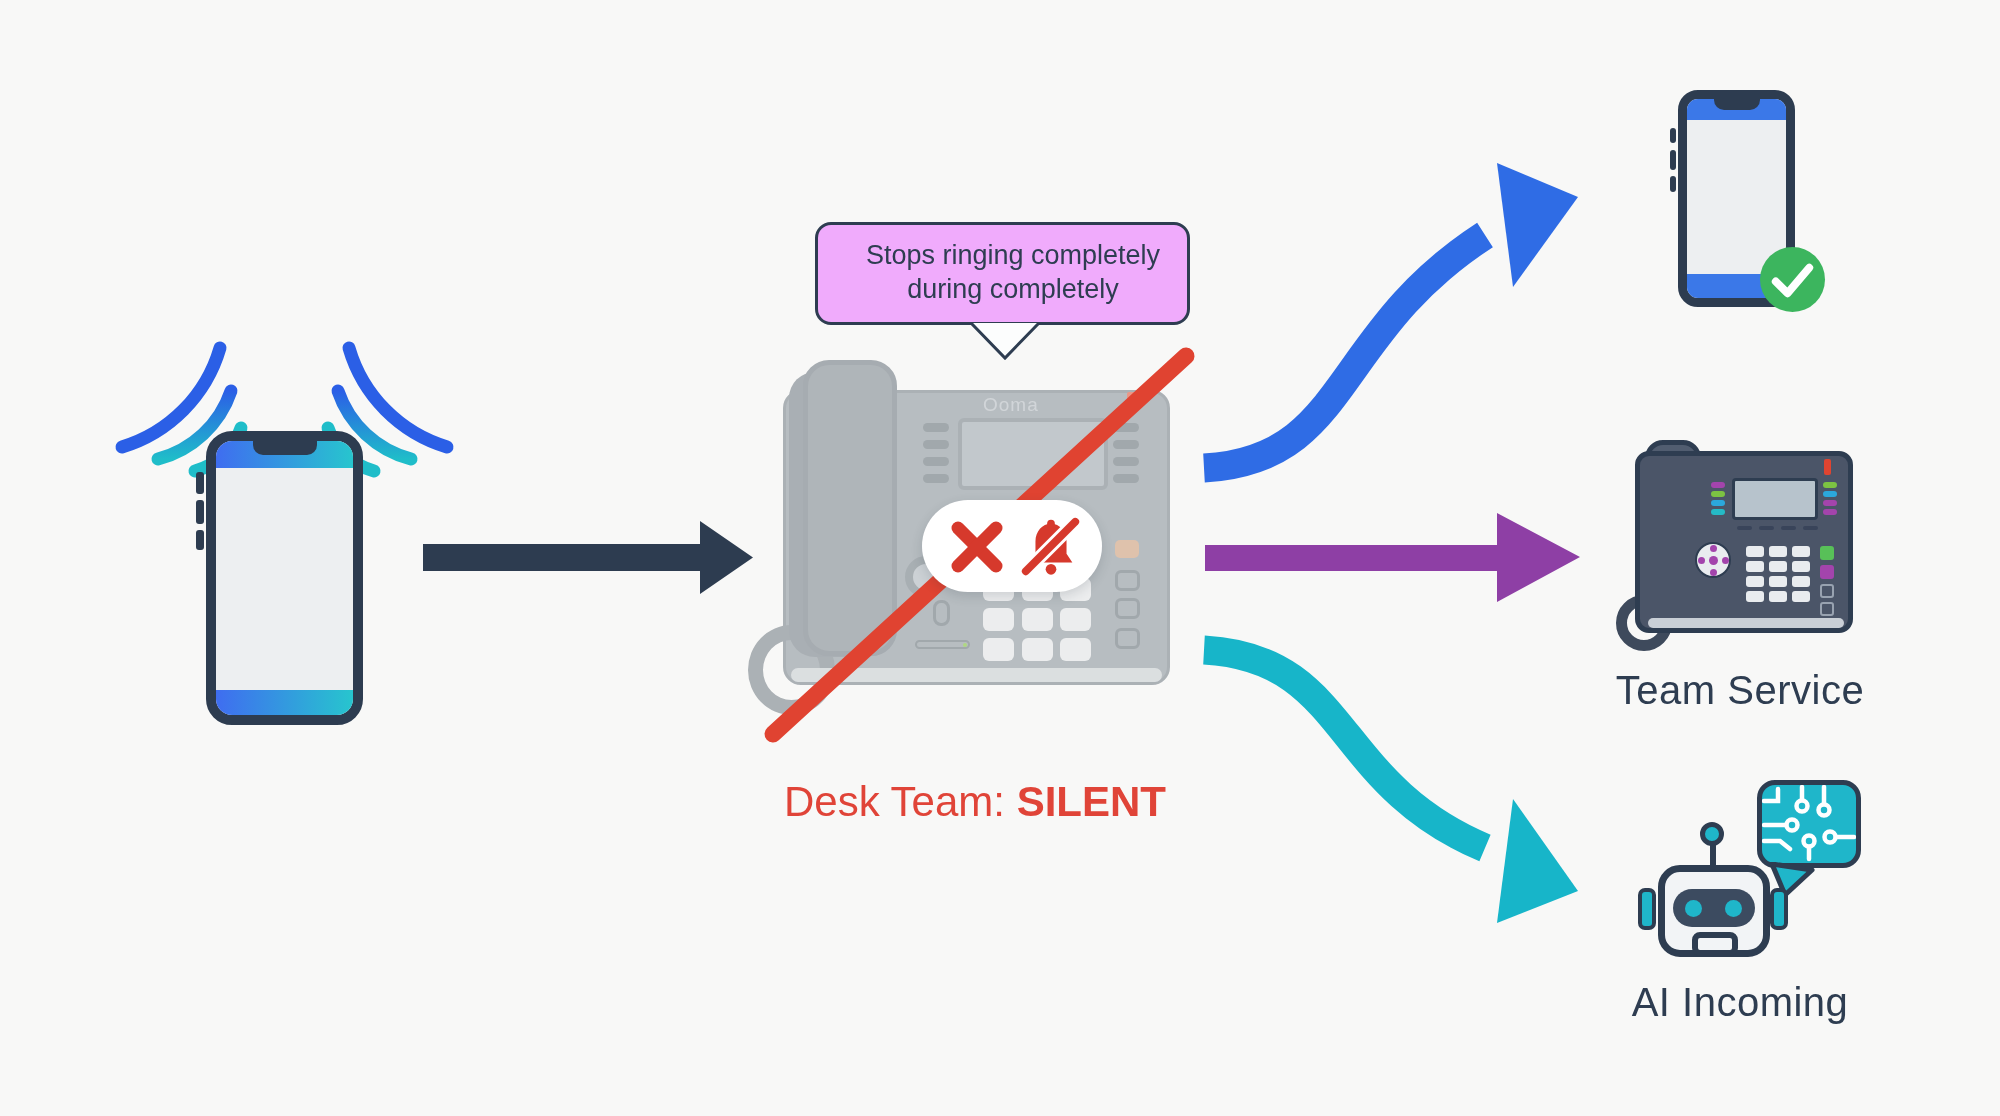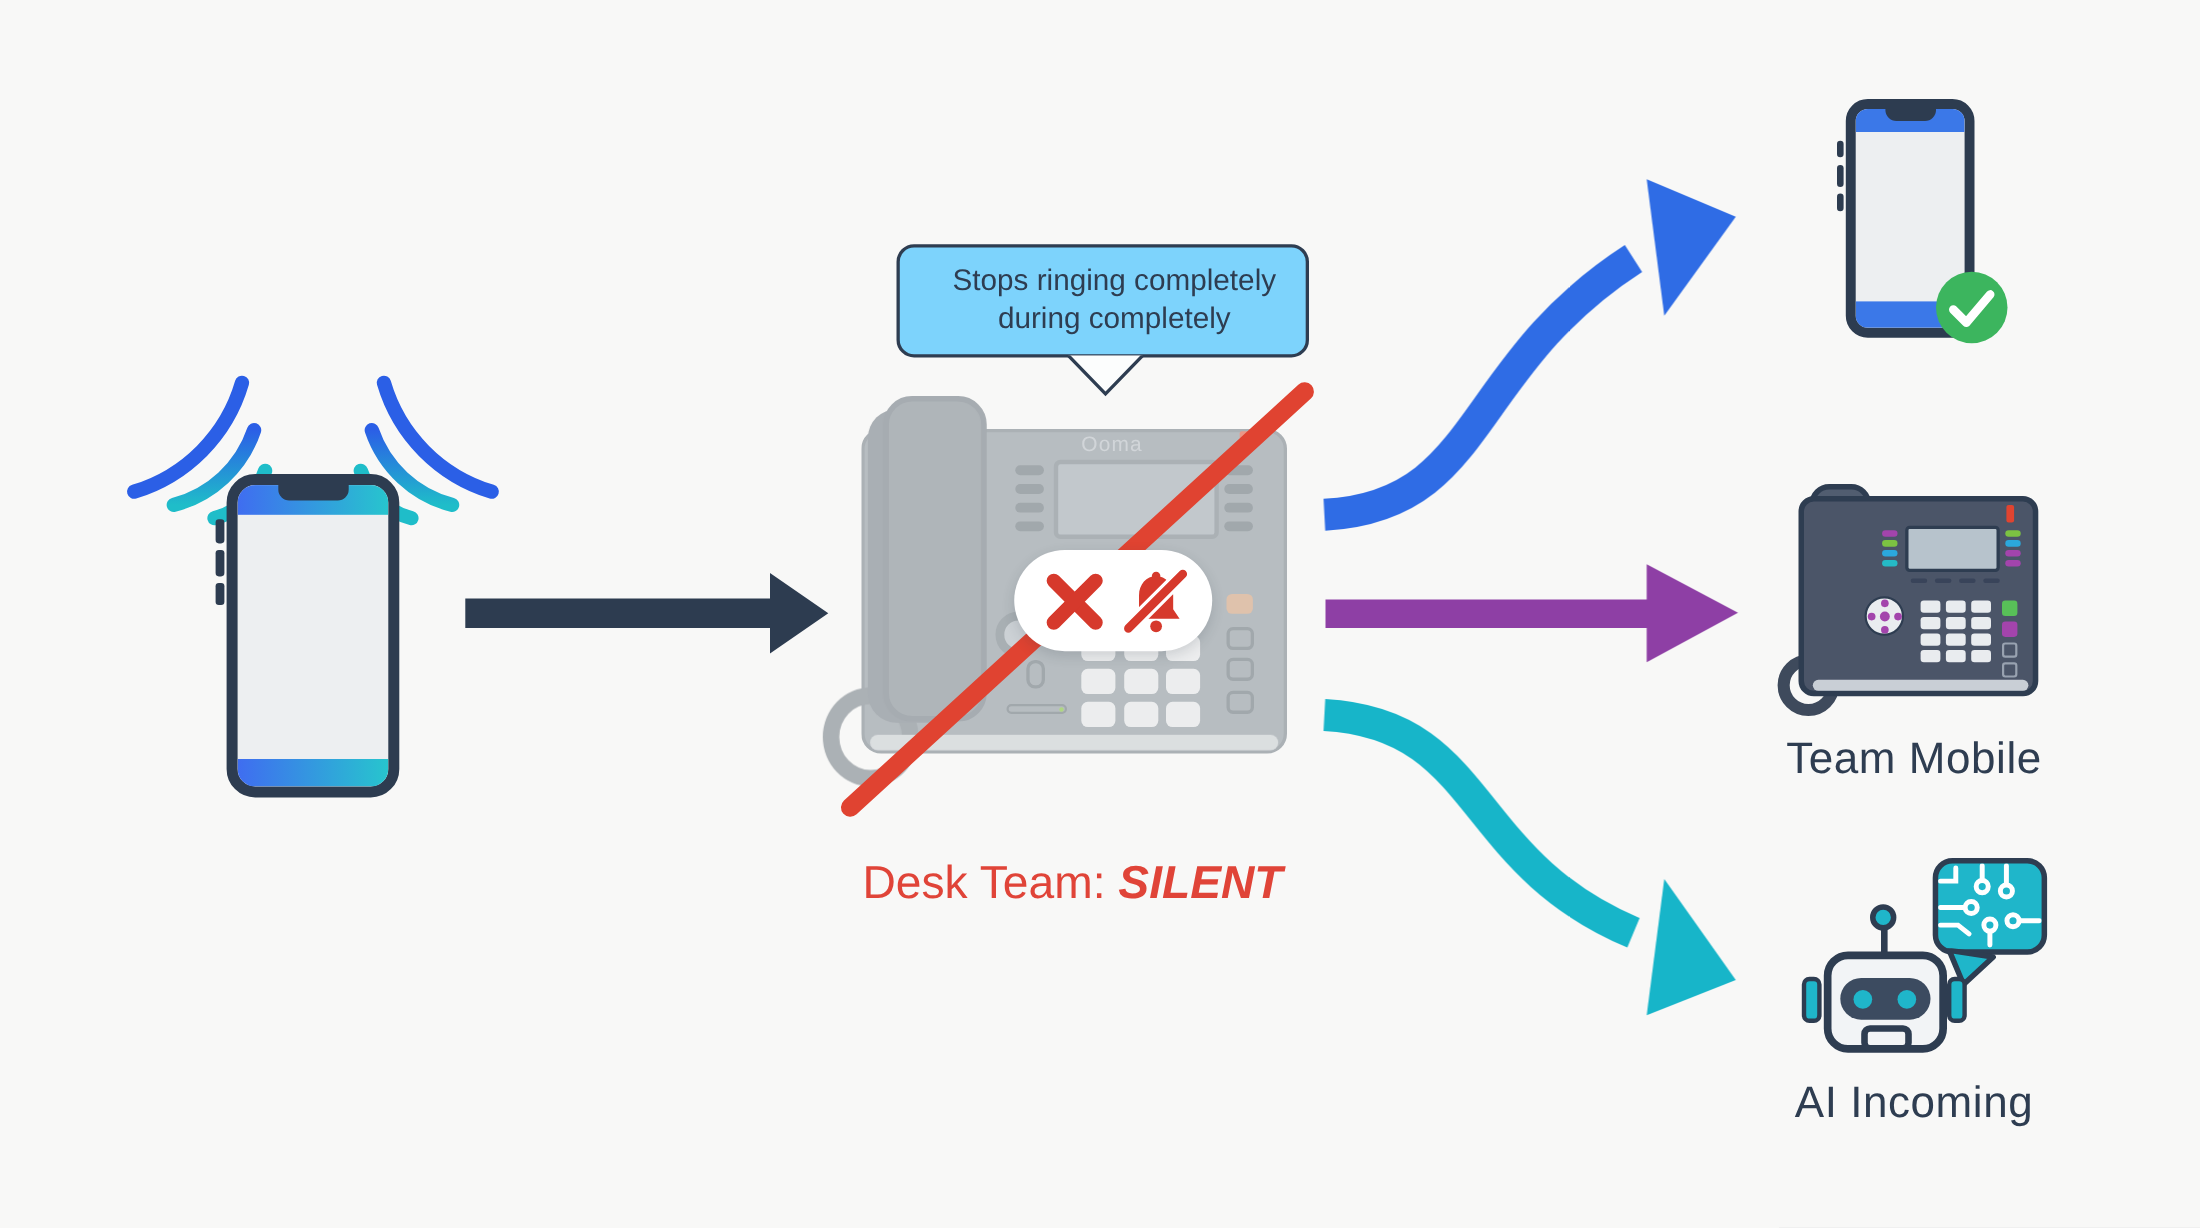--- a/index.html
+++ b/index.html
@@ -20,33 +20,33 @@
     background:#edeff1;overflow:hidden;
   }
   .grad-bar{background:linear-gradient(90deg,#3f6df0,#27c5ce);}
   .solid-bar{background:#3b78e8;}
   .notch{position:absolute;top:0;left:50%;transform:translateX(-50%);
     background:#2d3c50;border-radius:0 0 10px 10px;}
   .nub{position:absolute;background:#2d3c50;border-radius:3px;}
   
   .bubble{
     box-sizing:border-box;border:3px solid #2e3d51;border-radius:16px;
-    background:#7dd3fc;text-align:center;padding-top:13px;
+    background:#f0abfc;text-align:center;padding-top:13px;
     font-size:27px;line-height:34px;font-weight:500;color:#2e3d51;padding-left:21px;
   }
   
   .desk-group{opacity:.82;}
   .desk-body{box-sizing:border-box;background:#a9b0b5;border:3px solid #9aa1a7;border-radius:18px;}
   .desk-pill{position:absolute;background:#8e969b;border-radius:5px;width:26px;height:9px;}
   .desk-key{position:absolute;background:#e9ebec;border-radius:6px;width:31px;height:23px;}
   .desk-okey{position:absolute;box-sizing:border-box;border:3px solid #8e969b;border-radius:6px;width:25px;height:21px;}
   .brand{font-size:19px;letter-spacing:1px;color:#c9ced2;font-weight:500;}
   
   .status{font-size:42px;color:#e04438;text-align:center;white-space:nowrap;}
-  .status b{font-weight:700;font-style:italic;}
+  .status b{font-weight:700;}
   
   .badge{background:#fff;border-radius:48px;box-shadow:0 4px 12px rgba(40,50,60,.16);}
   
   .slate{box-sizing:border-box;background:#4b5568;border:5px solid #2e3d51;}
   .tkey{position:absolute;background:#e9ecef;border-radius:3px;width:18px;height:11px;}
   .tpill{position:absolute;border-radius:3px;width:14px;height:6px;}
   .tdash{position:absolute;background:#39445a;border-radius:2px;width:15px;height:4px;}
   
   .teal-fill{background:#1fb6ca;}
   .navy-border{border:5px solid #2e3d51;box-sizing:border-box;}
@@ -240,21 +240,21 @@
       <div class="tkey" style="left:129px;top:135px;"></div>
       <div class="tkey" style="left:152px;top:135px;"></div>
 
       <div class="abs" style="left:180px;top:90px;width:14px;height:14px;background:#58c058;border-radius:3px;"></div>
       <div class="abs" style="left:180px;top:109px;width:14px;height:14px;background:#a344ac;border-radius:3px;"></div>
       <div class="abs" style="left:180px;top:128px;width:14px;height:14px;border:2px solid #98a2b0;border-radius:3px;box-sizing:border-box;"></div>
       <div class="abs" style="left:180px;top:146px;width:14px;height:14px;border:2px solid #98a2b0;border-radius:3px;box-sizing:border-box;"></div>
       <div class="abs" style="left:8px;top:162px;width:196px;height:10px;background:#c9cfd6;border-radius:5px;"></div>
     </div>
   </div>
-  <div class="abs label" style="left:1490px;top:668px;width:500px;">Team Mobile</div>
+  <div class="abs label" style="left:1490px;top:668px;width:500px;">Team Service</div>
 
   <div class="abs" style="left:1630px;top:770px;width:250px;height:210px;">
 
     <div class="abs teal-fill navy-border" style="left:127px;top:10px;width:104px;height:88px;border-radius:18px;">
       <svg width="94" height="78" viewBox="0 0 94 78" style="position:absolute;left:0;top:0;">
         <g stroke="#ffffff" stroke-width="4.5" fill="none" stroke-linecap="round">
           <path d="M2 16 H16 V4"></path>
           <path d="M40 2 V14"></path>
             <circle cx="40" cy="21" r="5.5"></circle>
           <path d="M62 2 V18"></path>

